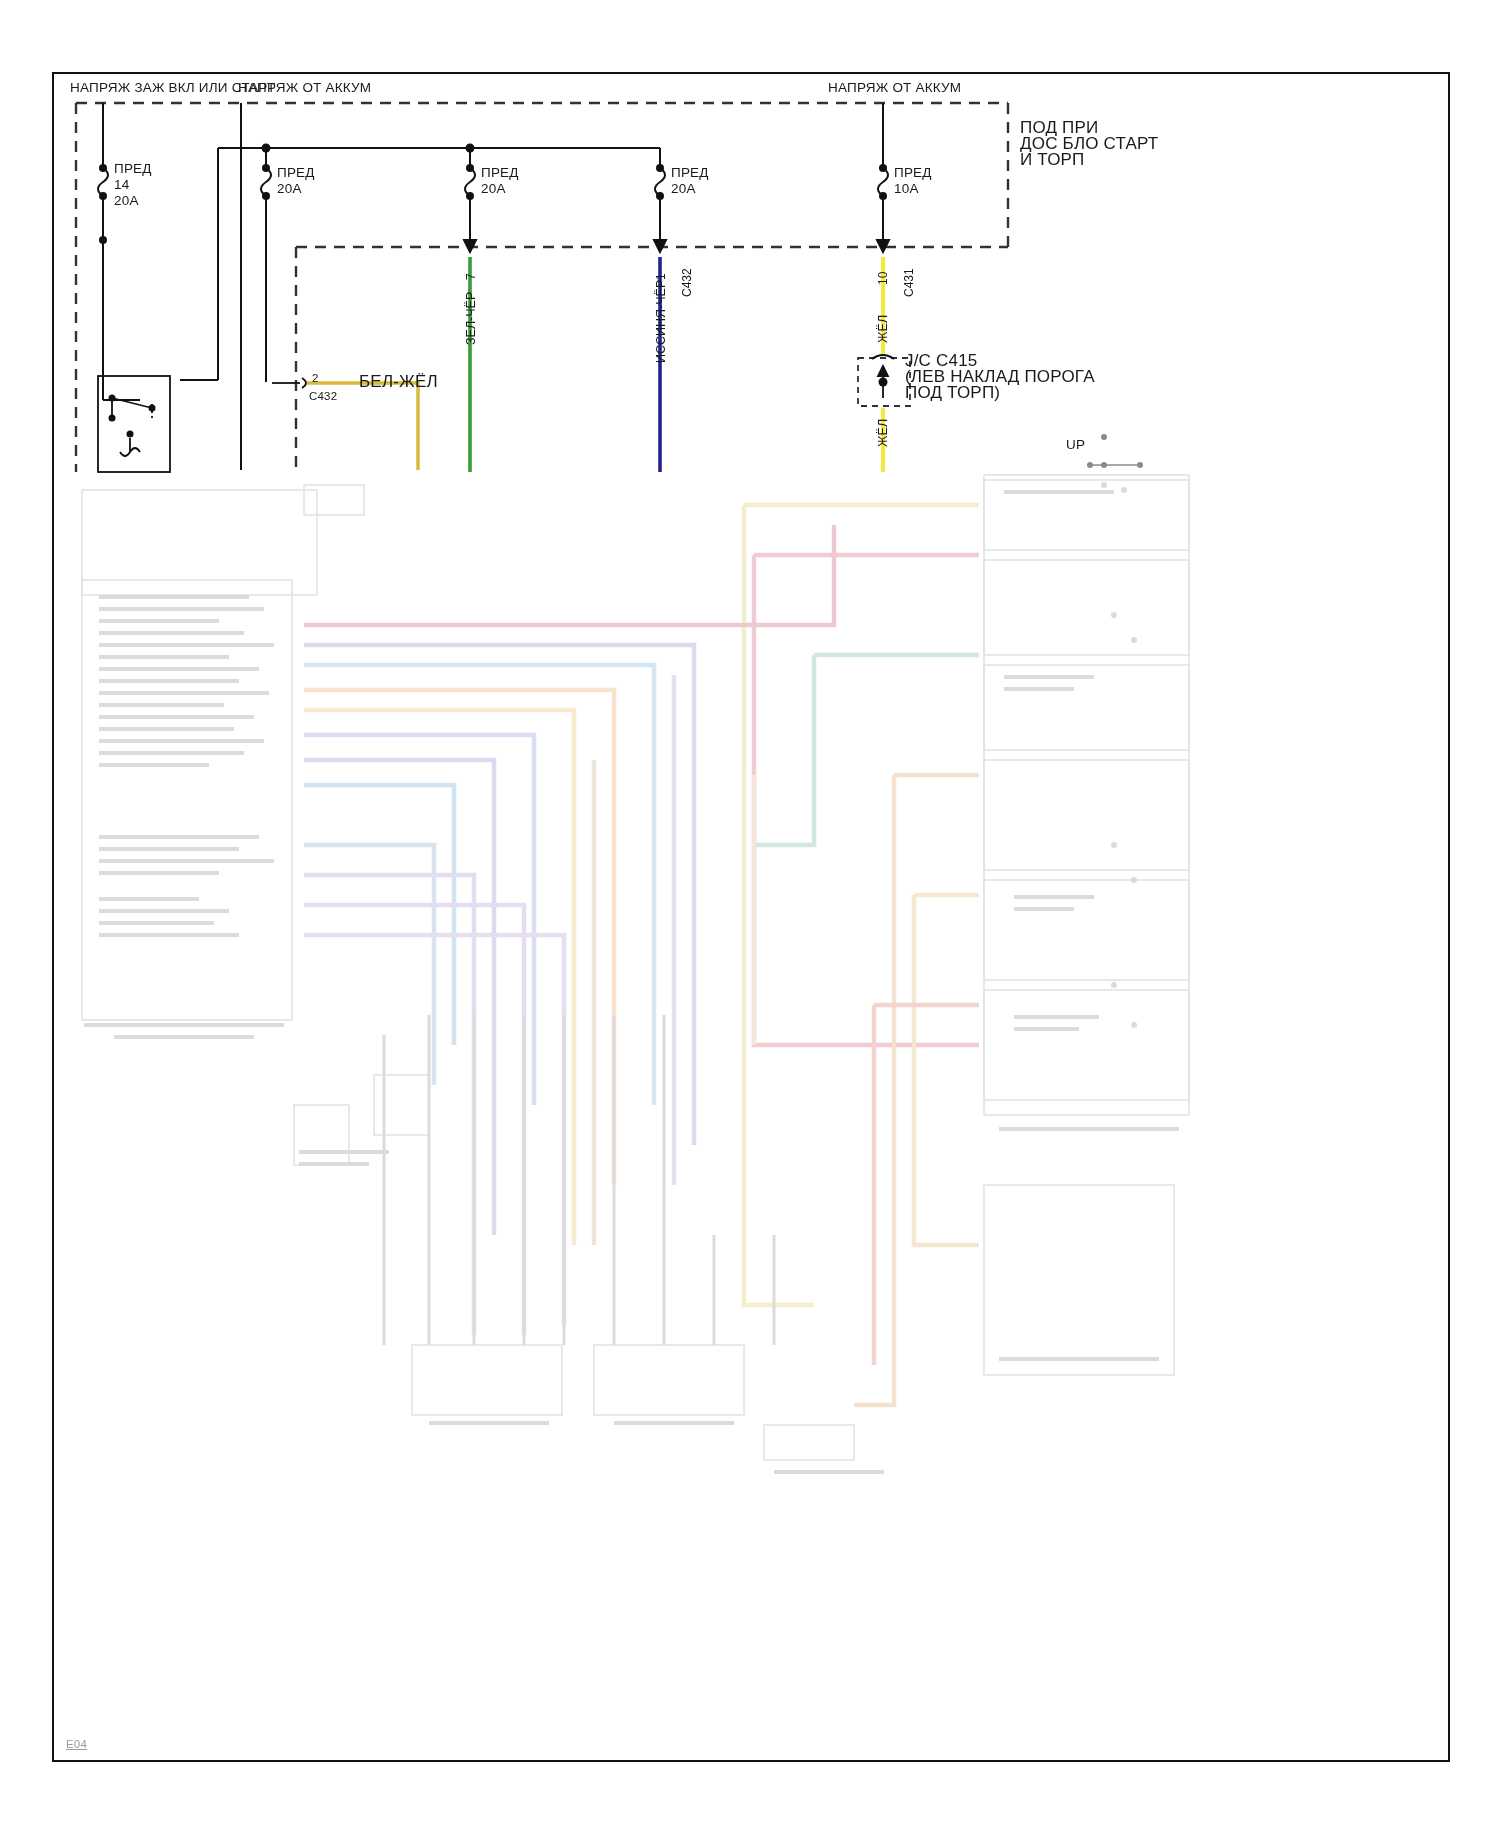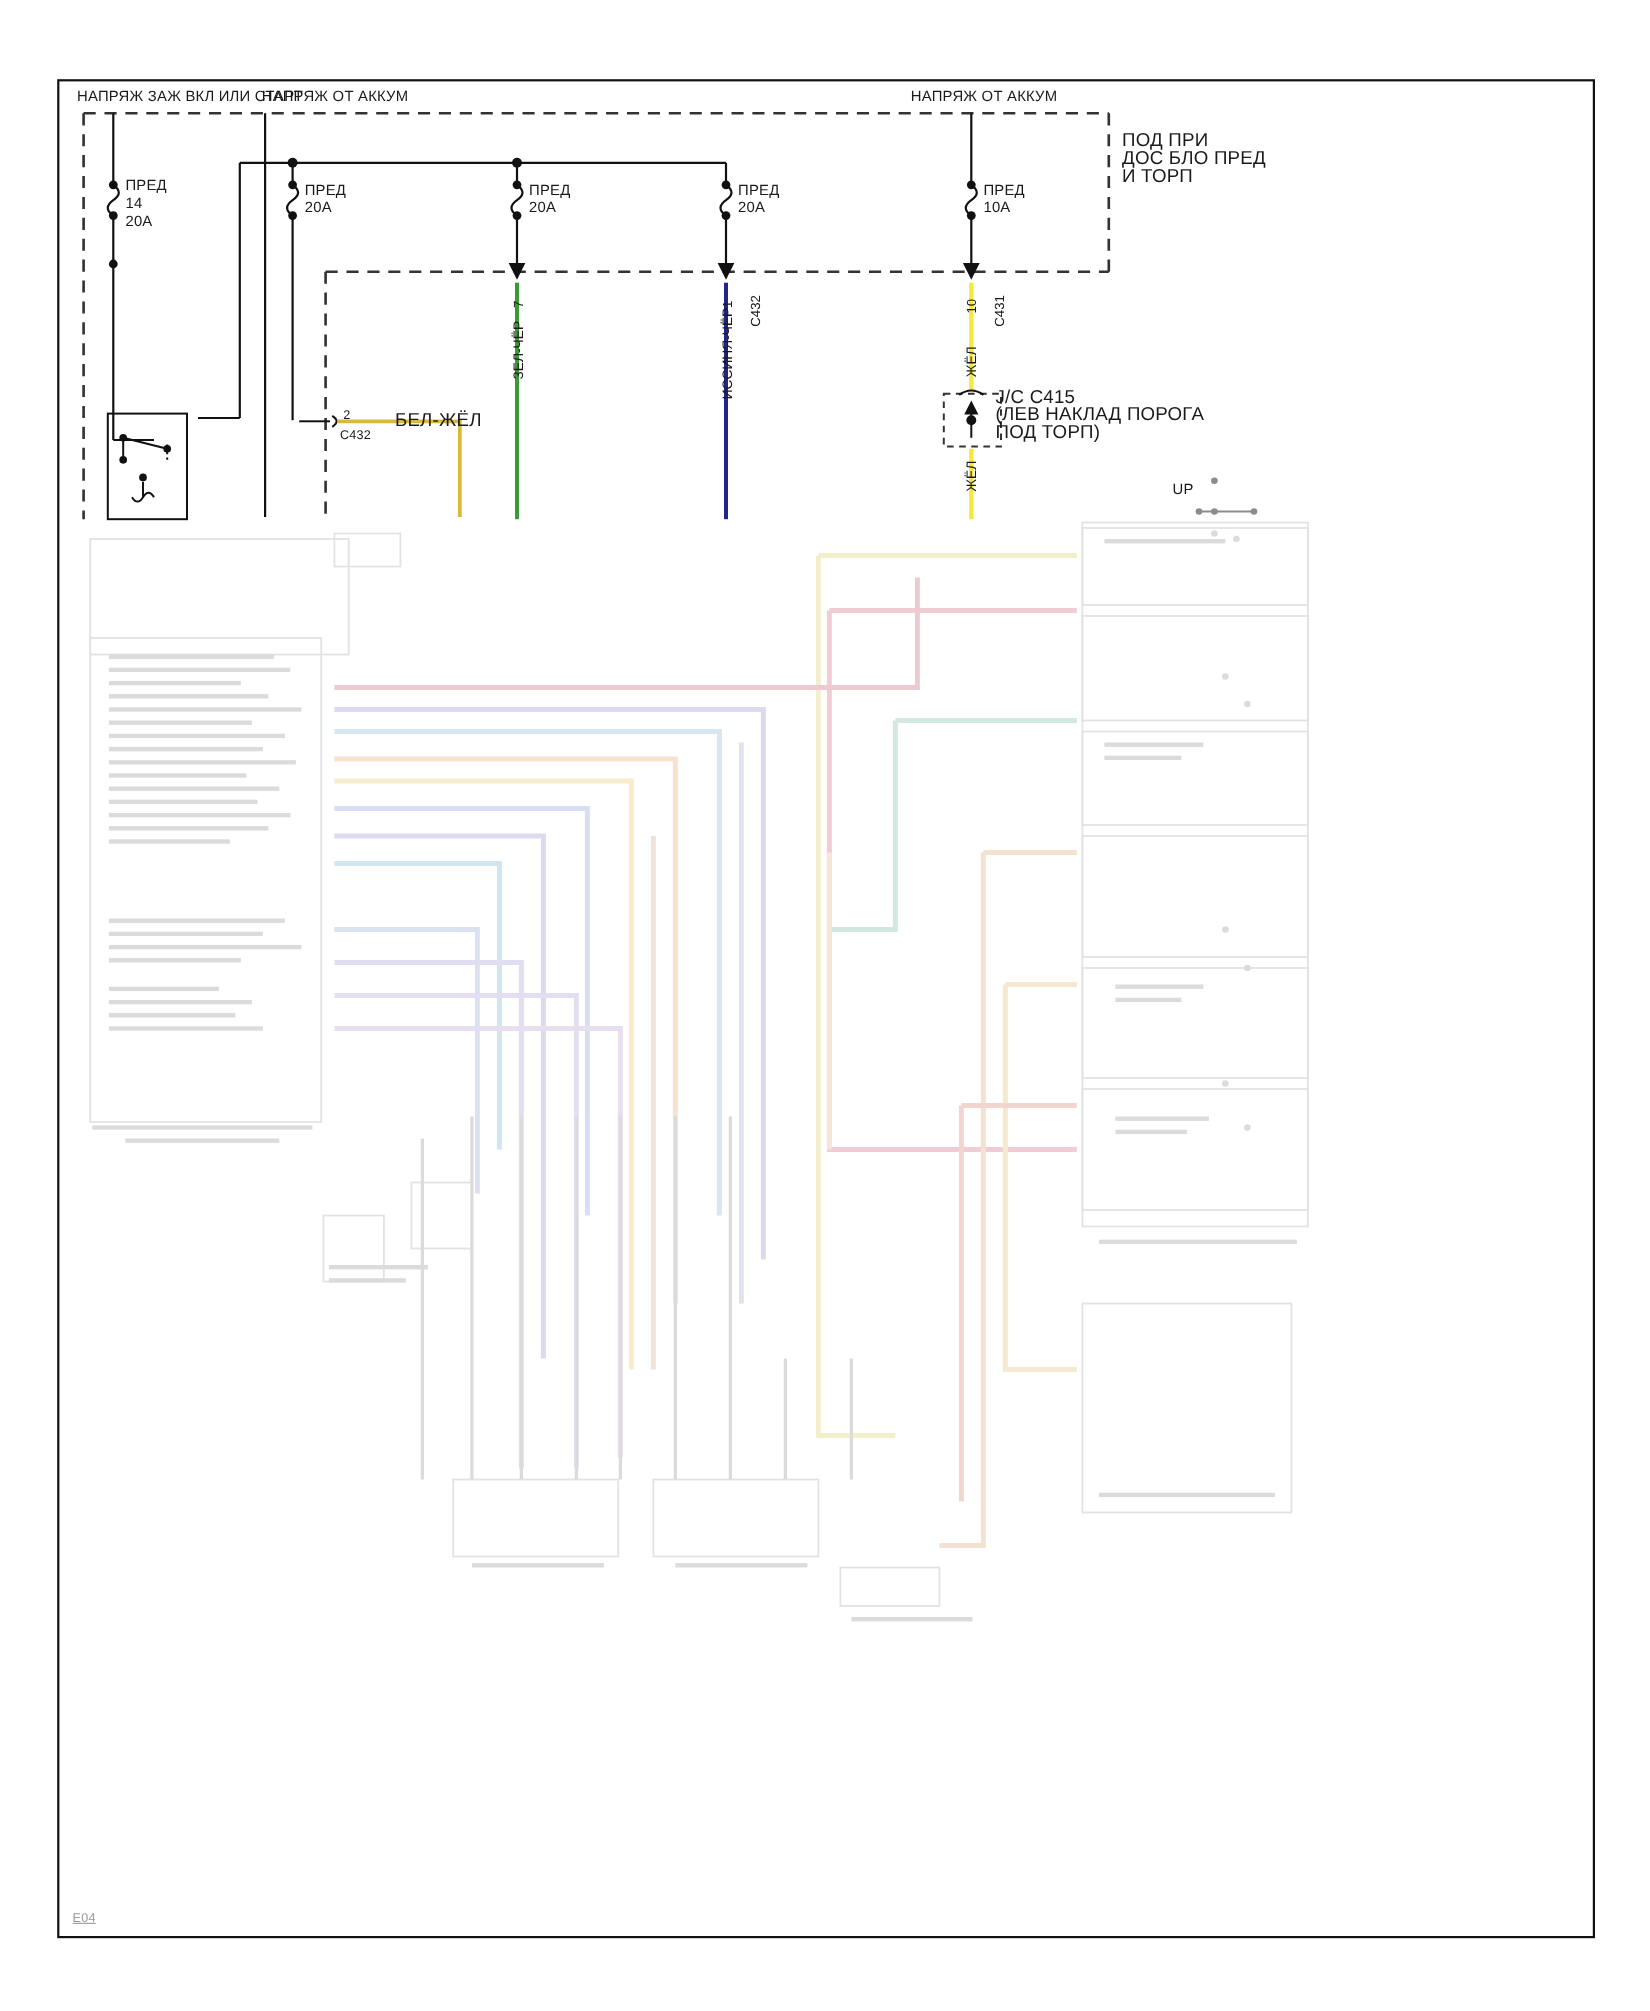--- a/index.html
+++ b/index.html
@@ -304,21 +304,21 @@
       </g>
       <path d="M1090 465 L1140 465" stroke="#8b8b8b" stroke-width="1.6" fill="none"></path>
     </svg>
   </div>
 
   <div class="lbl" style="left:70px; top:80px;">НАПРЯЖ ЗАЖ ВКЛ ИЛИ СТАРТ</div>
   <div class="lbl" style="left:238px; top:80px;">НАПРЯЖ ОТ АККУМ</div>
   <div class="lbl" style="left:828px; top:80px;">НАПРЯЖ ОТ АККУМ</div>
 
   <div class="lbl small" style="left:1020px; top:118px;">ПОД ПРИ</div>
-  <div class="lbl small" style="left:1020px; top:134px;">ДОС БЛО ПРЕД</div>
+  <div class="lbl small" style="left:1020px; top:134px;">ДОС БЛО СТАРТ</div>
   <div class="lbl small" style="left:1020px; top:150px;">И ТОРП</div>
 
   <div class="lbl" style="left:114px; top:161px;">ПРЕД</div>
   <div class="lbl" style="left:114px; top:177px;">14</div>
   <div class="lbl" style="left:114px; top:193px;">20A</div>
 
   <div class="lbl" style="left:277px; top:165px;">ПРЕД</div>
   <div class="lbl" style="left:277px; top:181px;">20A</div>
 
   <div class="lbl" style="left:481px; top:165px;">ПРЕД</div>

